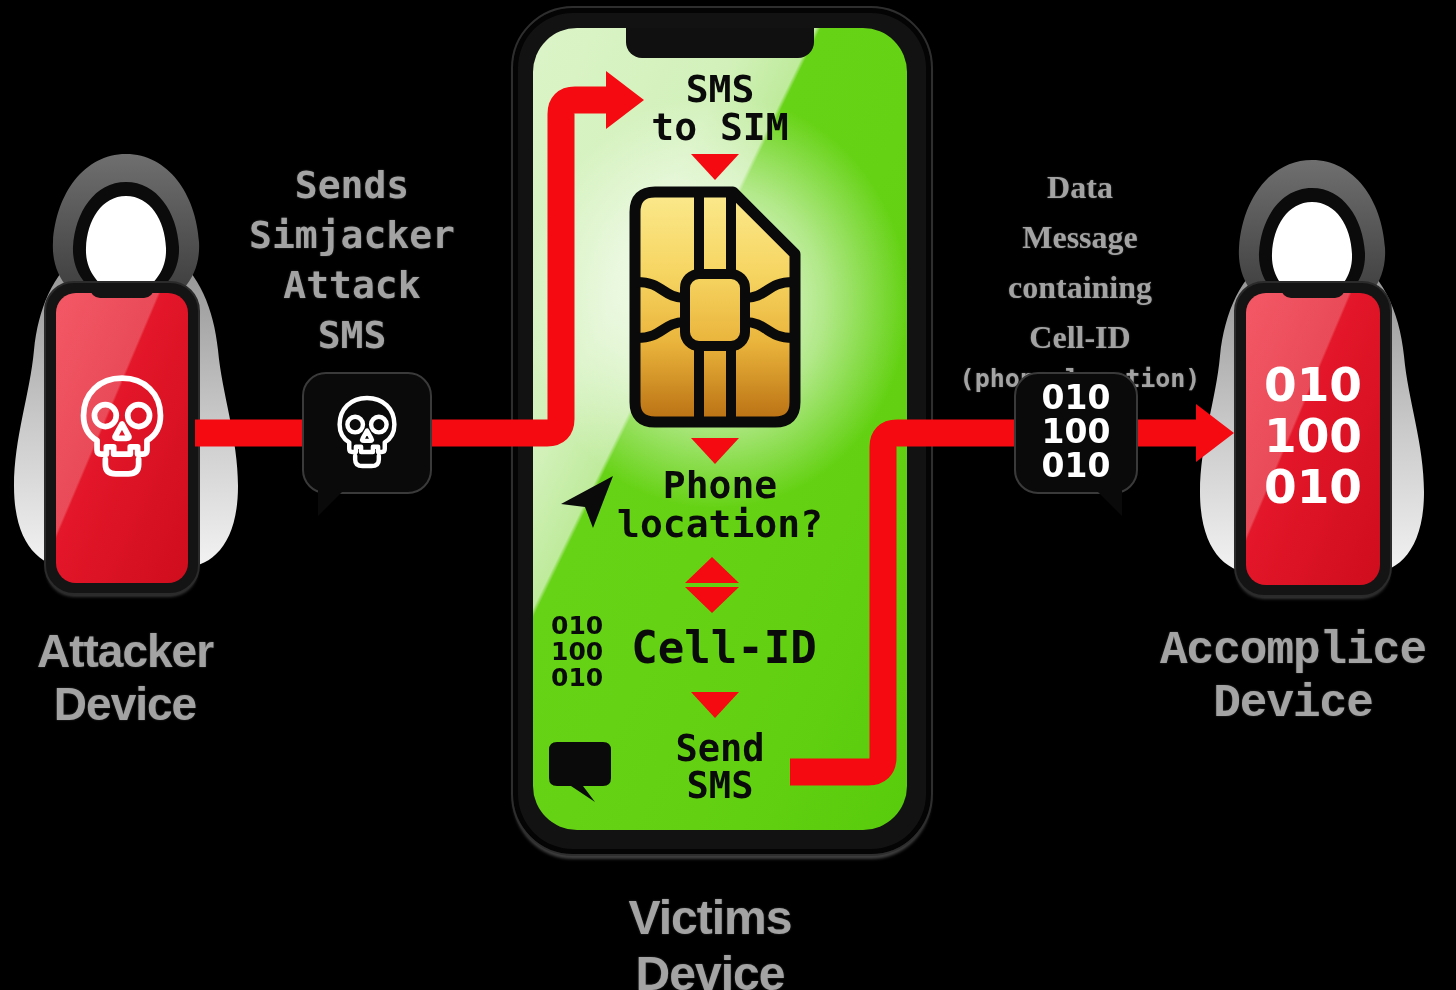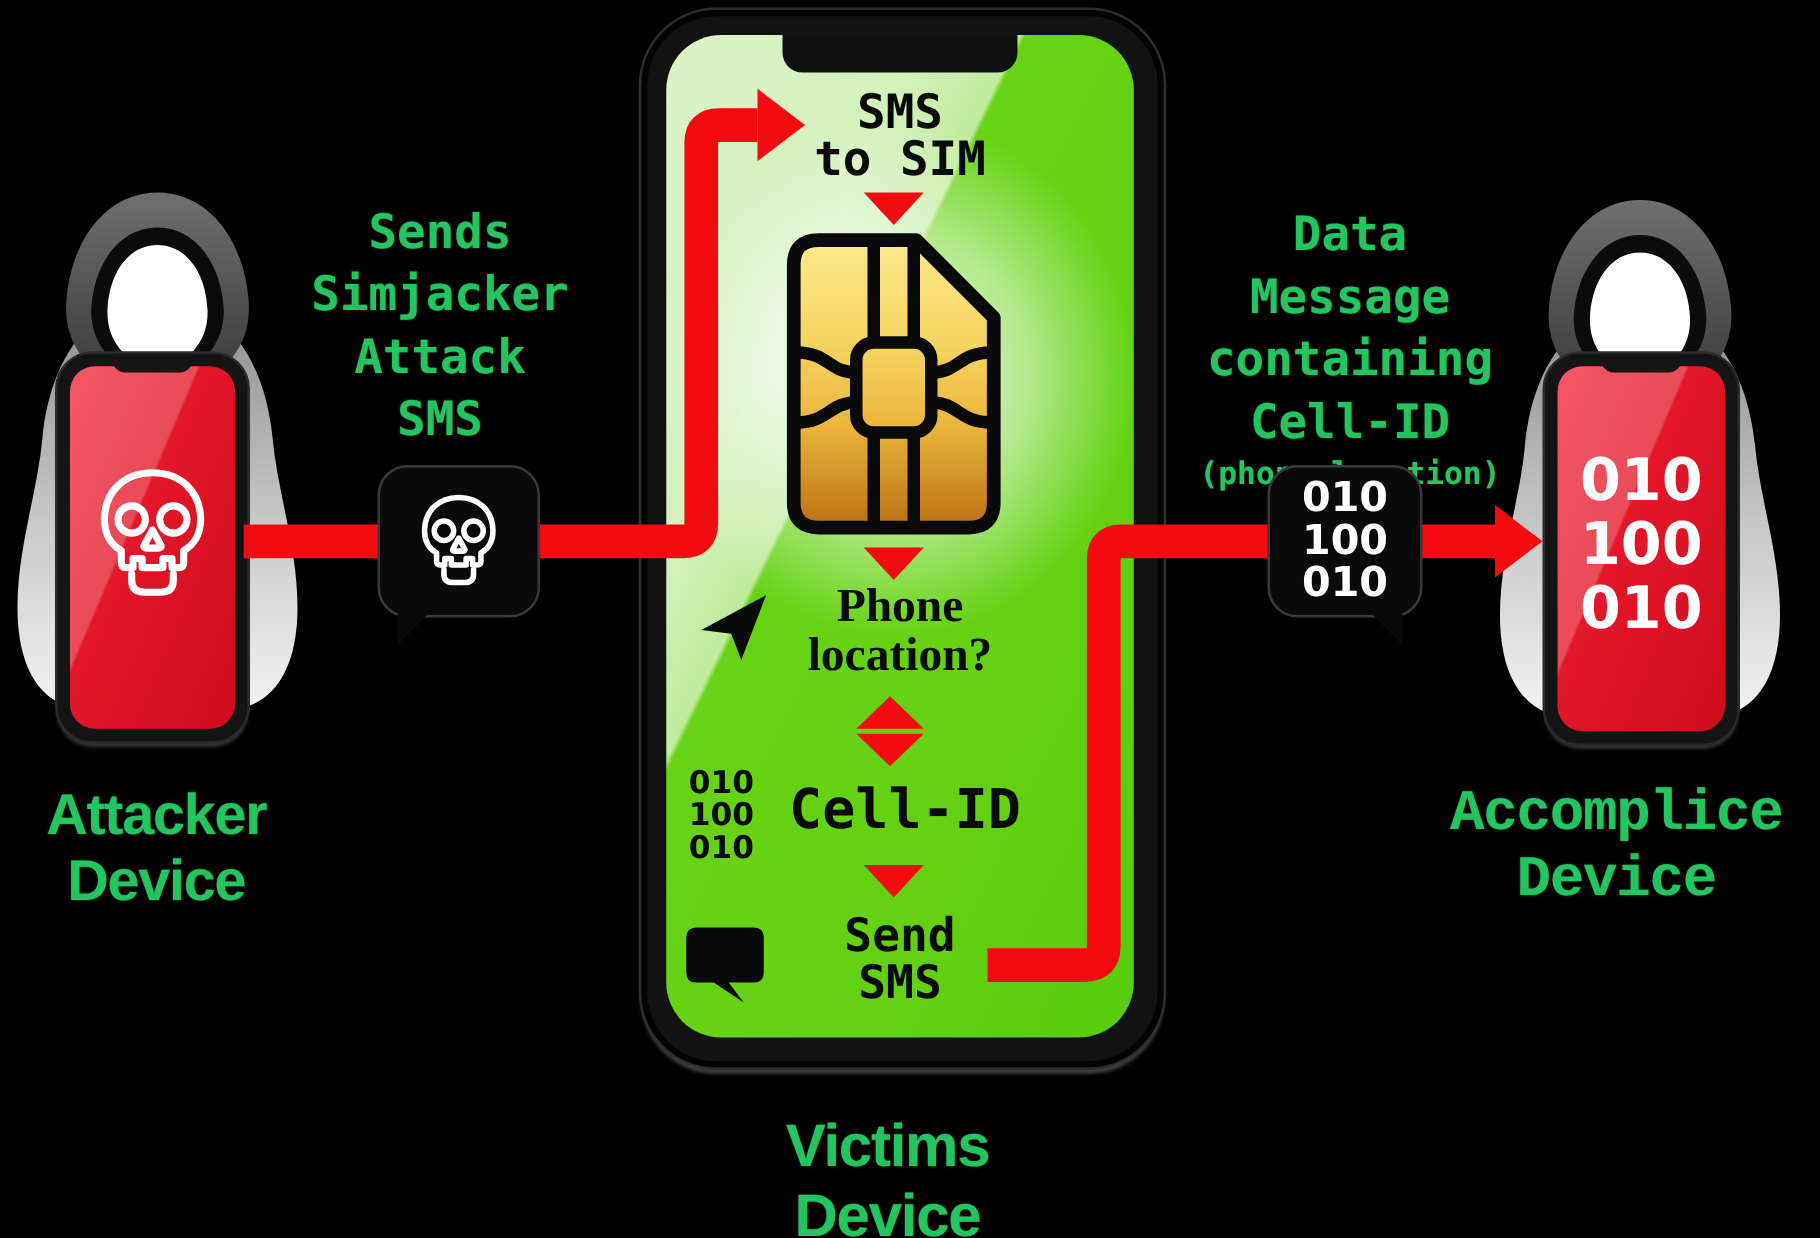--- a/index.html
+++ b/index.html
@@ -1,21 +1,21 @@
 <!DOCTYPE html>
 <html><head>
 <meta charset="utf-8">
 <style>
   html,body{margin:0;padding:0;background:#000;}
   #canvas{position:relative;width:1456px;height:990px;background:#000;overflow:hidden;
           font-family:"DejaVu Sans",sans-serif;}
   .abs{position:absolute;}
   .ml{white-space:pre-line;}
   
-  .dk{color:#22c55e;text-shadow:0 0 2px rgba(130,130,130,0.5);}
+  .dk{color:#a3a3a3;text-shadow:0 0 2px rgba(130,130,130,0.5);}
   .techno{font-family:"DejaVu Sans Mono",monospace;font-weight:bold;text-align:center;}
   .devlabel{font-family:"Liberation Sans","DejaVu Sans",sans-serif;font-weight:bold;
             font-size:46px;line-height:53px;text-align:center;letter-spacing:-1px;}
   
   .phone{position:absolute;background:#141414;border-radius:30px;border:2px solid #2b2b2b;
          box-shadow:0 4px 3px -2px rgba(130,130,130,0.4);}
   .phone .screen{position:absolute;left:10px;right:10px;top:10px;bottom:10px;border-radius:20px;
          overflow:hidden;background:linear-gradient(113deg,#f1293a 0%,#e21628 45%,#cf0d1d 100%);}
   .phone .screen:after{content:"";position:absolute;inset:0;
          background:linear-gradient(113deg,rgba(255,255,255,0.22) 0%,rgba(255,255,255,0.22) 40%,rgba(255,255,255,0) 41%);}
@@ -95,21 +95,21 @@
 
   <div class="abs devlabel dk ml" style="left:-15px;top:625px;width:280px;">Attacker
 Device</div>
 
   <div class="abs techno dk ml" style="left:222px;top:160px;width:260px;font-size:38px;line-height:50px;">Sends
 Simjacker
 Attack
 SMS</div>
 
   <div class="abs" style="left:935px;top:162px;width:290px;">
-    <div class="techno dk ml" style="font-size:38px;line-height:50px;">Data
+    <div class="techno dk ml" style="font-size:32px;line-height:50px;font-family:Liberation Serif, serif;">Data
 Message
 containing
 Cell-ID</div>
     <div class="techno dk ml" style="font-size:25px;line-height:30px;margin-top:2px;">(phone location)</div>
   </div>
 
   <div id="victim-phone">
     <div id="victim-screen">
       <div class="glow"></div>
 
@@ -119,21 +119,21 @@
 
       <svg class="abs" style="left:96px;top:158px;" width="172" height="242" viewBox="0 0 172 242">
         <path d="M26 6 H104 L166 68 V216 Q166 236 146 236 H26 Q6 236 6 216 V26 Q6 6 26 6 Z" fill="url(#simGrad)" stroke="#0a0a0a" stroke-width="11" stroke-linejoin="round"></path>
         <path d="M70 8 V88 M102 8 V88 M70 160 V234 M102 160 V234" stroke="#0a0a0a" stroke-width="10" fill="none"></path>
         <path d="M8 96 C 34 96 34 112 56 112 M8 152 C 34 152 34 136 56 136 M164 96 C 138 96 138 112 116 112 M164 152 C 138 152 138 136 116 136" stroke="#0a0a0a" stroke-width="10" fill="none"></path>
         <rect x="56" y="88" width="60" height="72" rx="14" fill="none" stroke="#0a0a0a" stroke-width="10"></rect>
       </svg>
 
       <div class="abs tri-down" style="left:158px;top:410px;"></div>
 
-      <div class="scr-text techno ml" style="top:438px;font-size:38px;line-height:39px;font-family:Liberation Serif, serif;">Phone
+      <div class="scr-text techno ml" style="top:438px;font-size:38px;line-height:39px;">Phone
 location?</div>
       <svg class="abs" style="left:26px;top:446px;" width="56" height="56" viewBox="0 0 56 56">
         <path d="M54 2 L2 30 L26 33 L34 54 Z" fill="#0a0a0a"></path>
       </svg>
 
       <div class="abs" style="left:152px;top:529px;">
         <div class="tri-up"></div>
         <div class="tri-down" style="margin-top:4px;border-left-width:27px;border-right-width:27px;"></div>
       </div>
 

